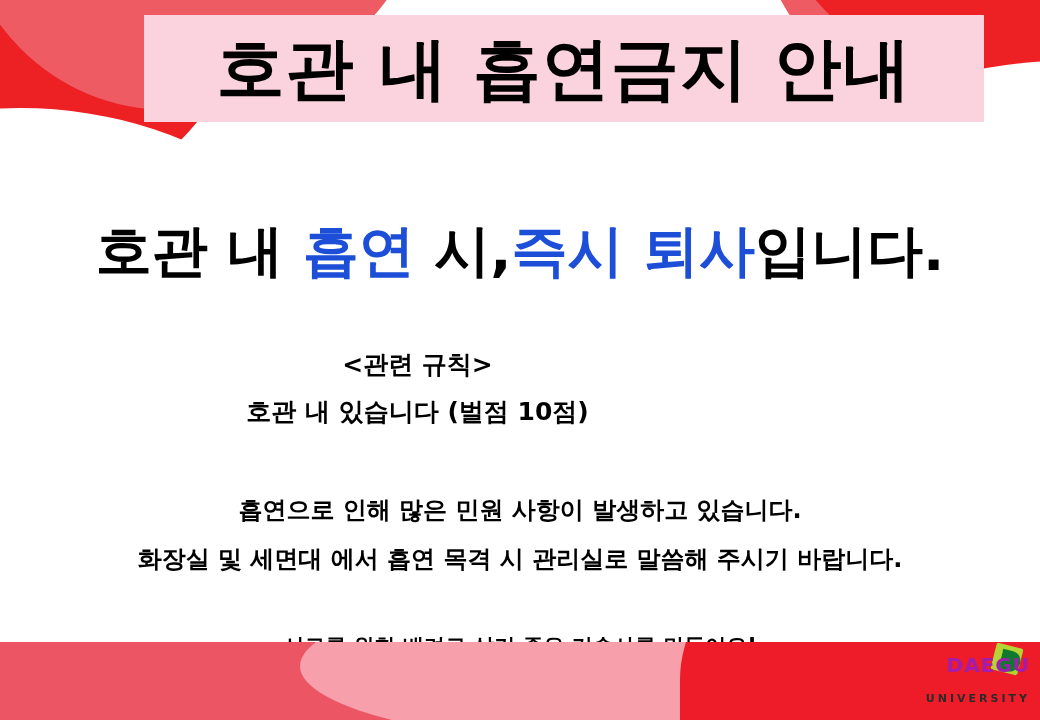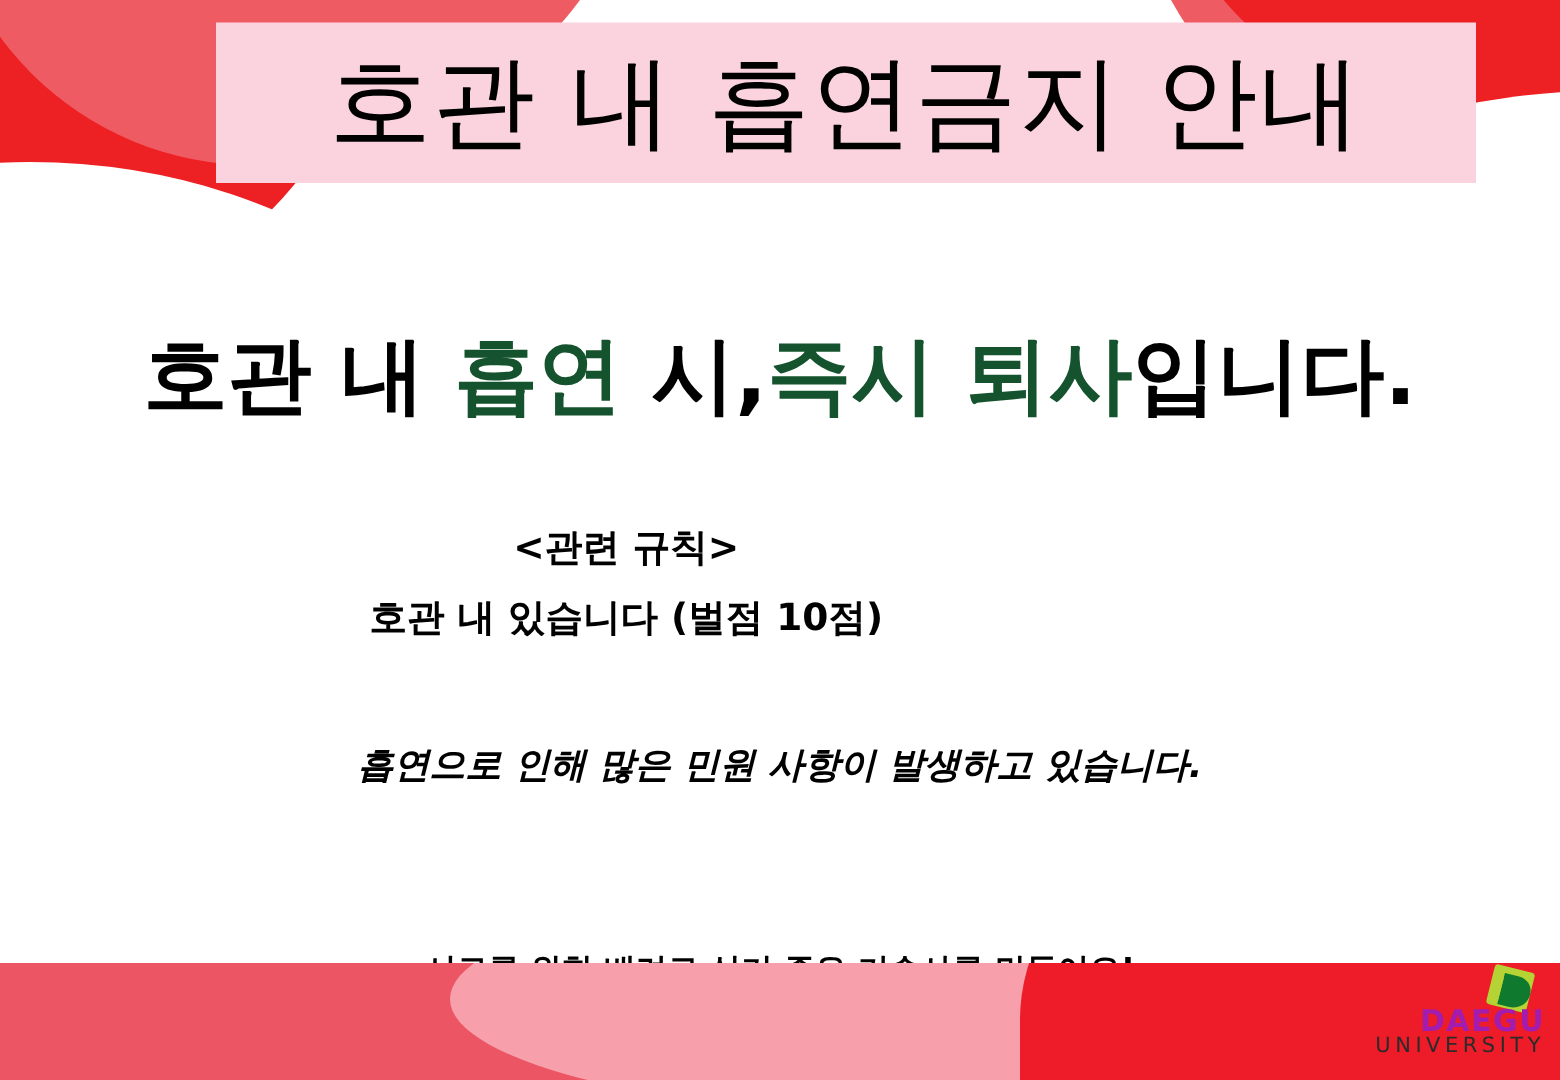--- a/index.html
+++ b/index.html
@@ -130,42 +130,42 @@
     top: 15px;
     width: 840px;
     height: 107px;
     background: #fbd3de;
     display: flex;
     align-items: center;
     justify-content: center;
   }
   #title-text {
     font-size: 68px;
-    font-weight: normal;
+    font-weight: bold;
     color: #000000;
     letter-spacing: 1px;
     line-height: 1;
     white-space: nowrap;
   }
 
   
   #headline {
     position: absolute;
     left: 0;
     top: 222px;
     width: 1040px;
     text-align: center;
     font-size: 56px;
     font-weight: bold;
     color: #000000;
     line-height: 1.05;
     white-space: nowrap;
   }
   #headline .hl-red {
-    color: #14532d;
+    color: #1d4ed8;
   }
 
   
   #rules {
     position: absolute;
     left: 0;
     top: 352px;
     width: 835px;
     text-align: center;
     color: #000000;
@@ -180,21 +180,20 @@
   }
 
   
   #body-block {
     position: absolute;
     left: 0;
     top: 498px;
     width: 1040px;
     text-align: center;
     color: #000000;
-    font-style: italic;
   }
   #body-block .body-line {
     font-size: 24px;
     font-weight: bold;
     line-height: 1.0;
   }
   #body-block .body-line + .body-line {
     margin-top: 25px;
   }
 
@@ -234,25 +233,25 @@
   }
   #logo-name {
     display: block;
     font-size: 20px;
     font-weight: bold;
     color: #a21caf;
     letter-spacing: 1px;
   }
   #logo-sub {
     display: block;
-    font-size: 14px;
-    font-weight: normal;
+    font-size: 11px;
+    font-weight: bold;
     color: #2b2b2b;
     letter-spacing: 3px;
-    margin-top: 0;
+    margin-top: 18px;
   }
 </style>
 </head>
 <body>
 
 <div id="poster">
 
   <div class="deco deco-tl-red"></div>
   <div class="deco deco-tl-salmon"></div>
   <div class="deco deco-tl-white"></div>
@@ -269,20 +268,21 @@
     <span>호관 내 </span><span class="hl-red">흡연</span><span> 시,</span><span class="hl-red">즉시 퇴사</span><span>입니다.</span>
   </div>
 
   <div id="rules">
     <div class="rule-line">&lt;관련 규칙&gt;</div>
     <div class="rule-line">호관 내 있습니다 (벌점 10점)</div>
   </div>
 
   <div id="body-block">
     <div class="body-line">흡연으로 인해 많은 민원 사항이 발생하고 있습니다.</div>
+    <div class="body-line">화장실 및 세면대 에서 흡연 목격 시 관리실로 말씀해 주시기 바랍니다.</div>
   </div>
 
   <div id="closing">서로를 위한 배려로 살기 좋은 기숙사를 만들어요!</div>
 
   <div class="band">
     <div class="band-base"></div>
     <div class="band-pink"></div>
     <div class="band-red"></div>
     <div class="band-red2"></div>
   </div>

